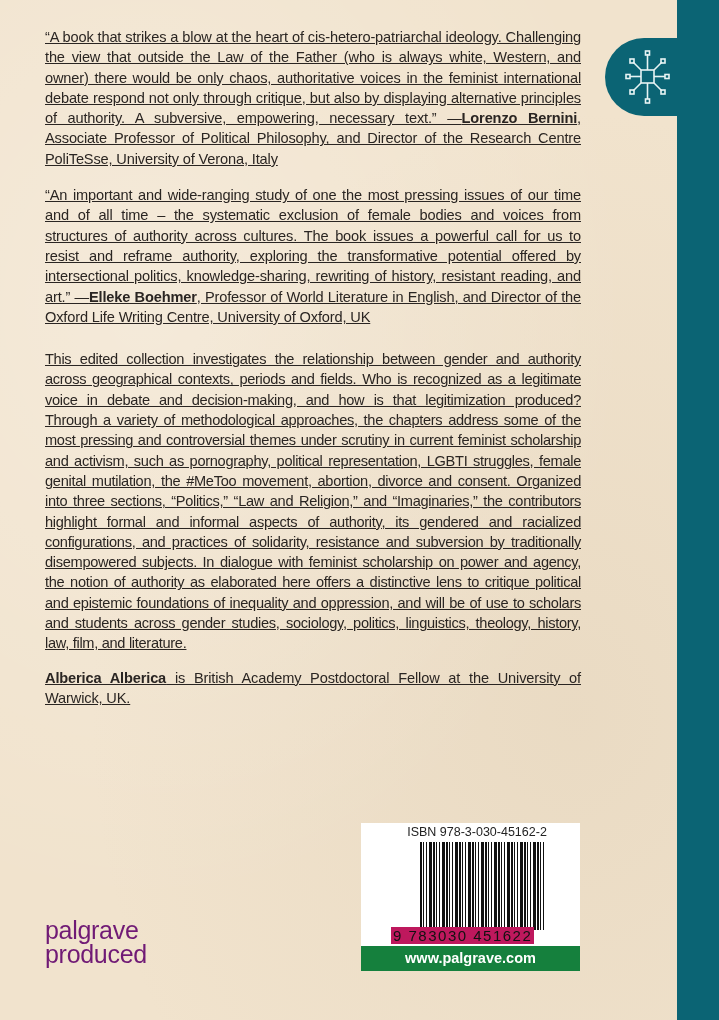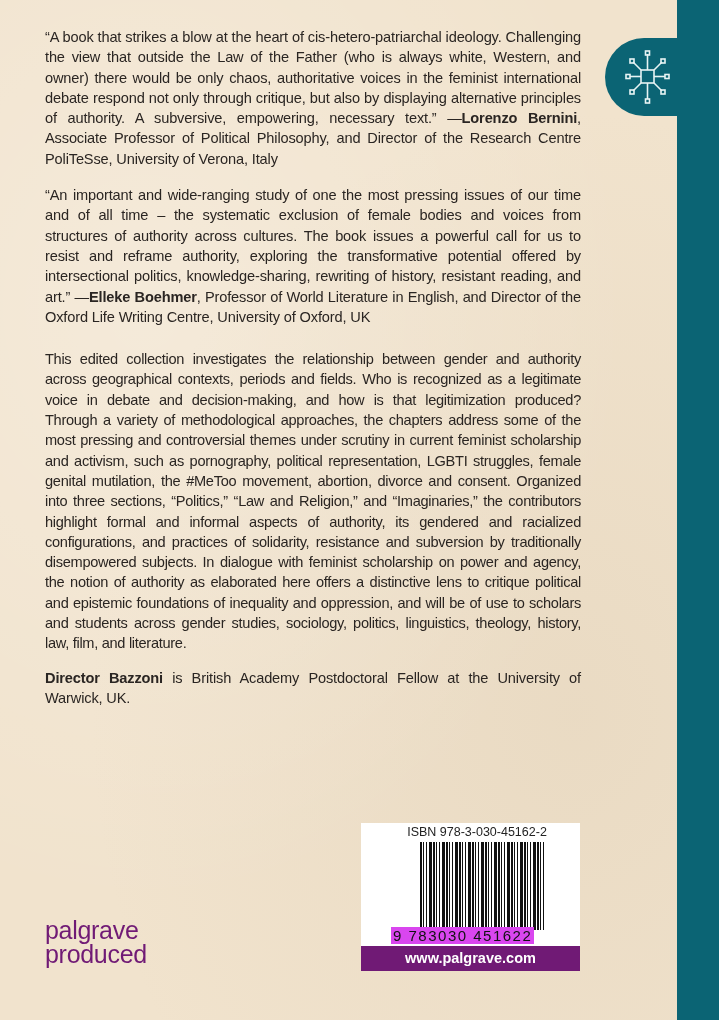--- a/index.html
+++ b/index.html
@@ -18,20 +18,21 @@
   }
   .tab {
     position: absolute; left: 605px; top: 38px; width: 80px; height: 78px;
     background: #0b6474; border-radius: 39px 0 0 39px;
   }
   .tab svg { position: absolute; left: 20px; top: 10px; }
   .content {
     position: absolute; left: 45px; top: 27px; width: 536px;
     font-size: 14.6px; line-height: 20.3px; text-align: justify;
     letter-spacing: -0.15px;
+    text-decoration: underline;
   }
   .content p { margin: 0; }
   .q1 { margin-bottom: 16px !important; }
   .q2 { margin-bottom: 22px !important; }
   .desc { margin-bottom: 14px !important; letter-spacing: -0.3px; }
   .bio { margin-bottom: 10px !important; }
   b { font-weight: bold; }
   .logo {
     position: absolute; left: 45px; top: 918px;
     color: #701a75; font-size: 25px; line-height: 24px; letter-spacing: -0.3px;
@@ -46,25 +47,25 @@
     font-size: 12.5px; color: #222; font-family: "Liberation Sans", sans-serif;
   }
   .barcode {
     position: absolute; left: 59px; top: 19px; width: 124px; height: 88px;
     background: repeating-linear-gradient(90deg,
       #111 0px, #111 2px, #fff 2px, #fff 3px, #111 3px, #111 4px, #fff 4px, #fff 6px,
       #111 6px, #111 7px, #fff 7px, #fff 9px, #111 9px, #111 12px, #fff 12px, #fff 13px);
   }
   .barcode-digits {
     position: absolute; top: 104px; left: 30px; font-size: 15px; letter-spacing: 1.5px;
-    color: #111; background: #d946ef; padding: 0 2px;
+    color: #111; background: #be185d; padding: 0 2px;
   }
   .url-bar {
     position: absolute; left: 0; bottom: 0; width: 219px; height: 25px;
-    background: #701a75; color: #ffffff; text-align: center;
+    background: #15803d; color: #ffffff; text-align: center;
     font-size: 14.5px; line-height: 25px; font-weight: bold;
   }
 </style>
 </head>
 <body>
 
 <div class="spine"></div>
 <div class="tab">
   <svg width="46" height="58" viewBox="0 0 46 58">
     <g stroke="#e8f4f4" stroke-width="1.6" fill="none">
@@ -86,21 +87,21 @@
       <line x1="29" y1="35" x2="37" y2="43"></line>
         <rect x="36" y="42" width="4" height="4"></rect>
     </g>
   </svg>
 </div>
 
 <div class="content">
   <p class="q1"><span>“A book that strikes a blow at the heart of cis-hetero-patriarchal ideology. Challenging the view that outside the Law of the Father (who is always white, Western, and owner) there would be only chaos, authoritative voices in the feminist international debate respond not only through critique, but also by displaying alternative principles of authority. A subversive, empowering, necessary text.” —</span><b>Lorenzo Bernini</b><span>, Associate Professor of Political Philosophy, and Director of the Research Centre PoliTeSse, University of Verona, Italy</span></p>
   <p class="q2"><span>“An important and wide-ranging study of one the most pressing issues of our time and of all time – the systematic exclusion of female bodies and voices from structures of authority across cultures. The book issues a powerful call for us to resist and reframe authority, exploring the transformative potential offered by intersectional politics, knowledge-sharing, rewriting of history, resistant reading, and art.” —</span><b>Elleke Boehmer</b><span>, Professor of World Literature in English, and Director of the Oxford Life Writing Centre, University of Oxford, UK</span></p>
   <p class="desc">This edited collection investigates the relationship between gender and authority across geographical contexts, periods and fields. Who is recognized as a legitimate voice in debate and decision-making, and how is that legitimization produced? Through a variety of methodological approaches, the chapters address some of the most pressing and controversial themes under scrutiny in current feminist scholarship and activism, such as pornography, political representation, LGBTI struggles, female genital mutilation, the #MeToo movement, abortion, divorce and consent. Organized into three sections, “Politics,” “Law and Religion,” and “Imaginaries,” the contributors highlight formal and informal aspects of authority, its gendered and racialized configurations, and practices of solidarity, resistance and subversion by traditionally disempowered subjects. In dialogue with feminist scholarship on power and agency, the notion of authority as elaborated here offers a distinctive lens to critique political and epistemic foundations of inequality and oppression, and will be of use to scholars and students across gender studies, sociology, politics, linguistics, theology, history, law, film, and literature.</p>
-  <p class="bio"><b>Director Bazzoni</b><span> is British Academy Postdoctoral Fellow at the University of Warwick, UK.</span></p>
+  <p class="bio"><b>Alberica Alberica</b><span> is British Academy Postdoctoral Fellow at the University of Warwick, UK.</span></p>
 </div>
 
 <div class="logo">
   <div>palgrave</div>
   <div>produced</div>
 </div>
 
 <div class="isbn-box">
   <div class="isbn-text">ISBN 978-3-030-45162-2</div>
   <div class="barcode"></div>

